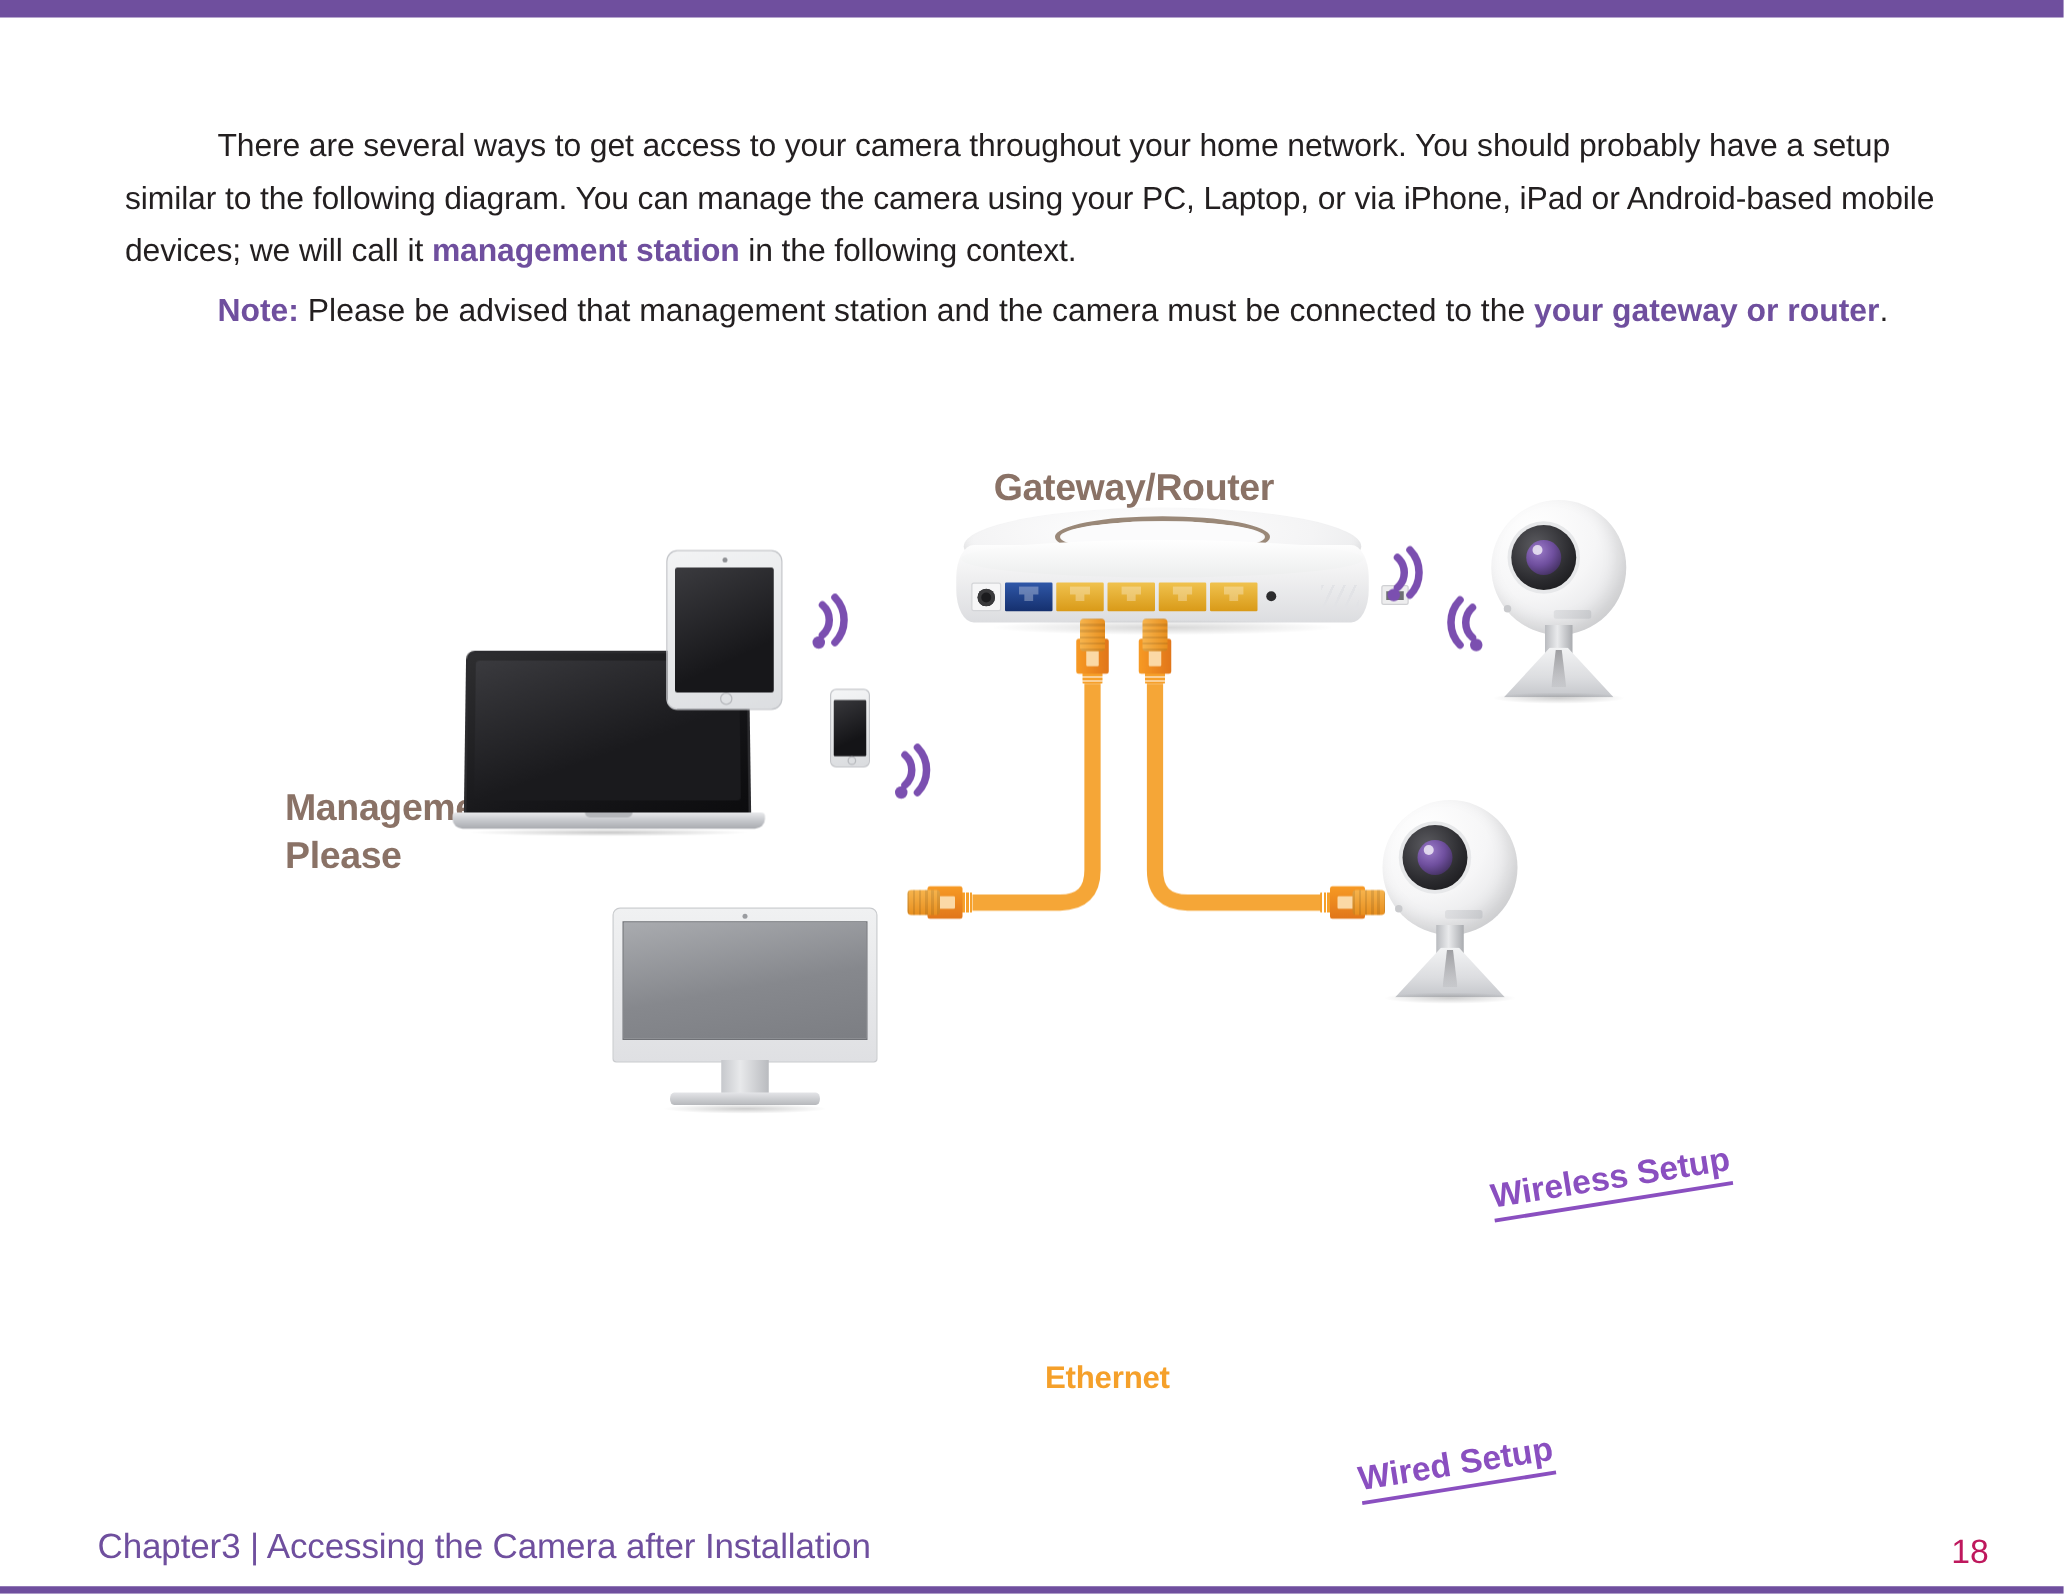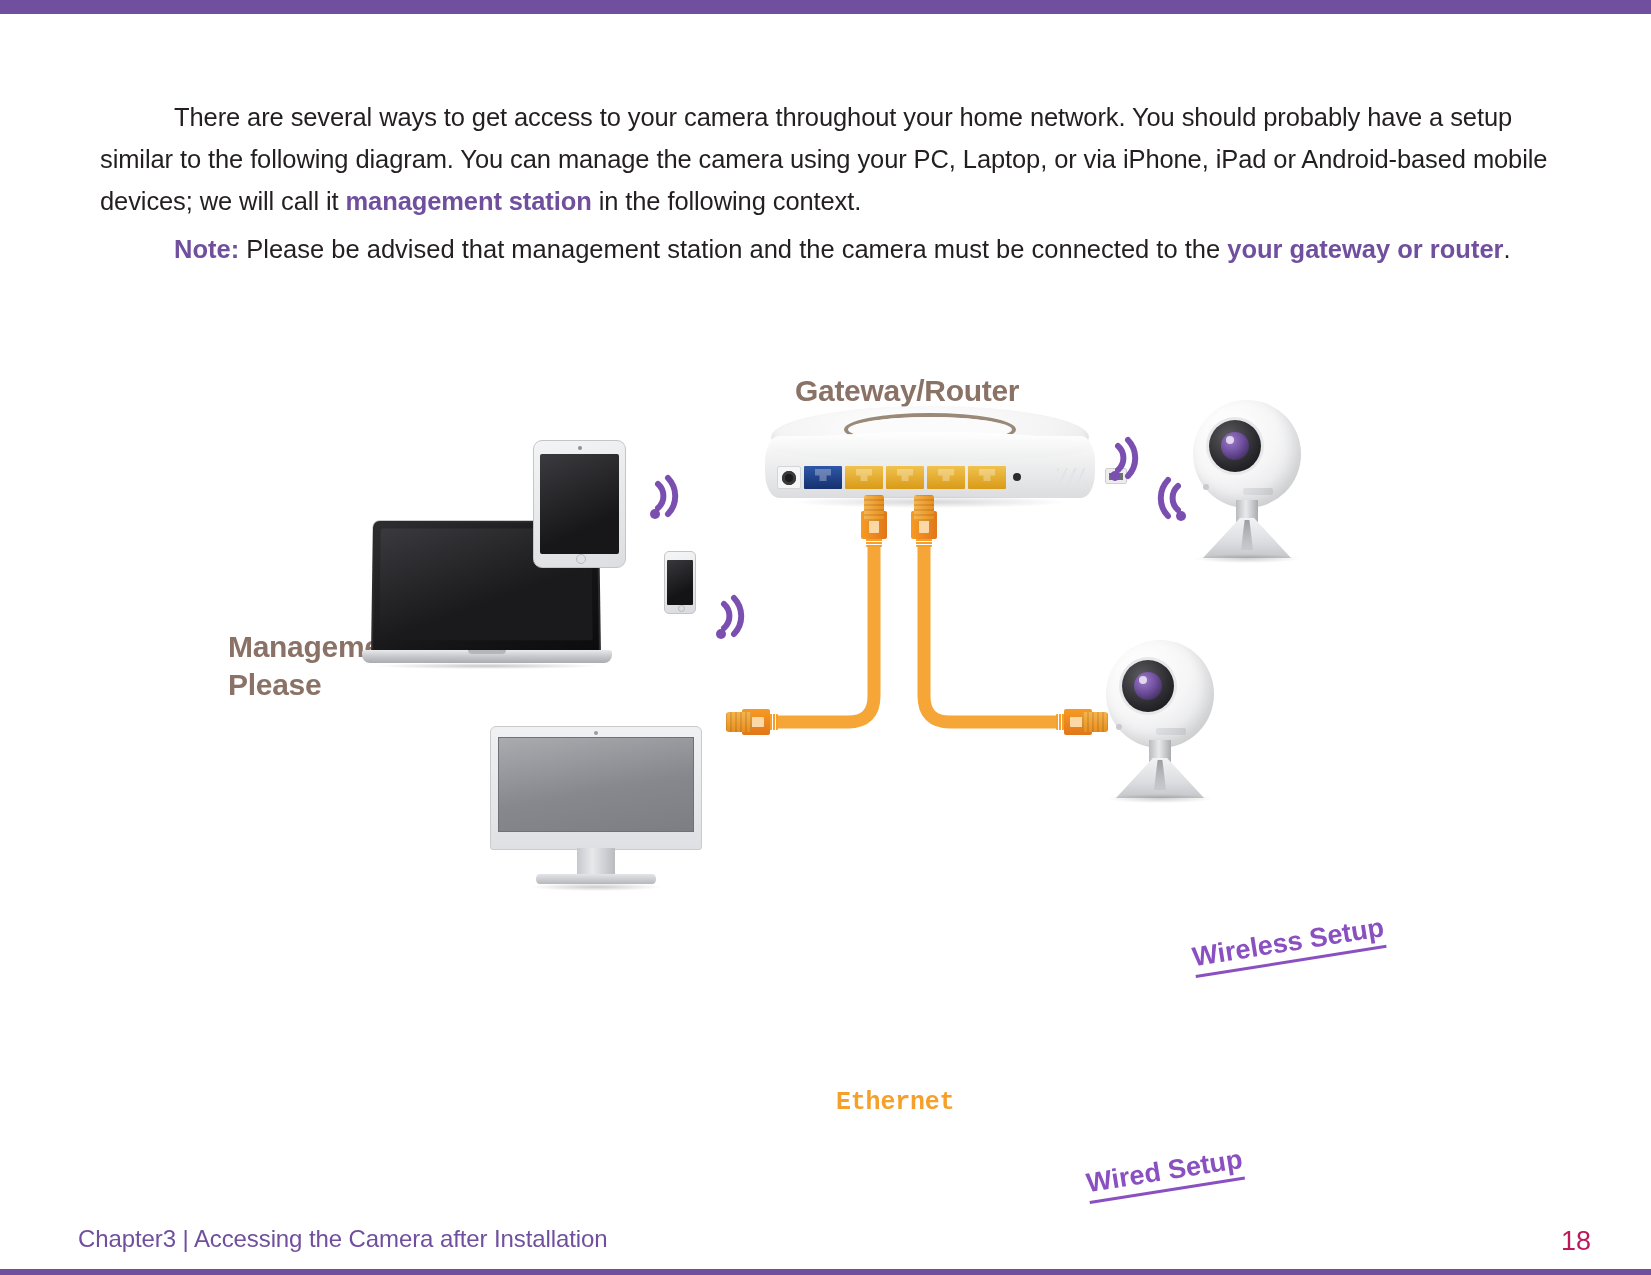--- a/index.html
+++ b/index.html
@@ -63,21 +63,20 @@
     position: absolute; left: 228px; top: 298px;
     font-size: 30px; font-weight: bold;
     color: #8a7266; line-height: 38px;
     letter-spacing: -0.3px;
   }
   .lbl-ethernet {
     position: absolute; left: 836px; top: 758px;
     font-size: 25px; font-weight: bold;
     color: #f5a02a; letter-spacing: -0.2px;
     white-space: nowrap;
-    font-family: Liberation Mono, monospace;
   }
   .lbl-wireless {
     position: absolute; left: 1196px; top: 612px;
     font-size: 27px; font-weight: bold;
     color: #8a4fc0; white-space: nowrap;
     border-bottom: 3px solid #8a4fc0;
     padding-bottom: 2px;
     transform: rotate(-9deg);
     transform-origin: left bottom;
   }
@@ -358,21 +357,21 @@
   }
   .rj45.flip { transform: scaleX(-1); }
 
   
   .footer-rule {
     position:absolute; left:0; bottom:0; width:1651px; height:6px;
     background:#6f4f9e;
   }
   .footer-text {
     position:absolute; left:78px; bottom:22px;
-    font-size:24px; color:#6f4f9e; letter-spacing:-0.1px;
+    font-size:28px; color:#6f4f9e; letter-spacing:-0.1px;
     white-space:nowrap;
     margin-top:28px;
   }
   .page-num {
     position:absolute; right:60px; bottom:18px;
     font-size:27px; color:#be185d;
   }
 </style>
 </head>
 <body>

